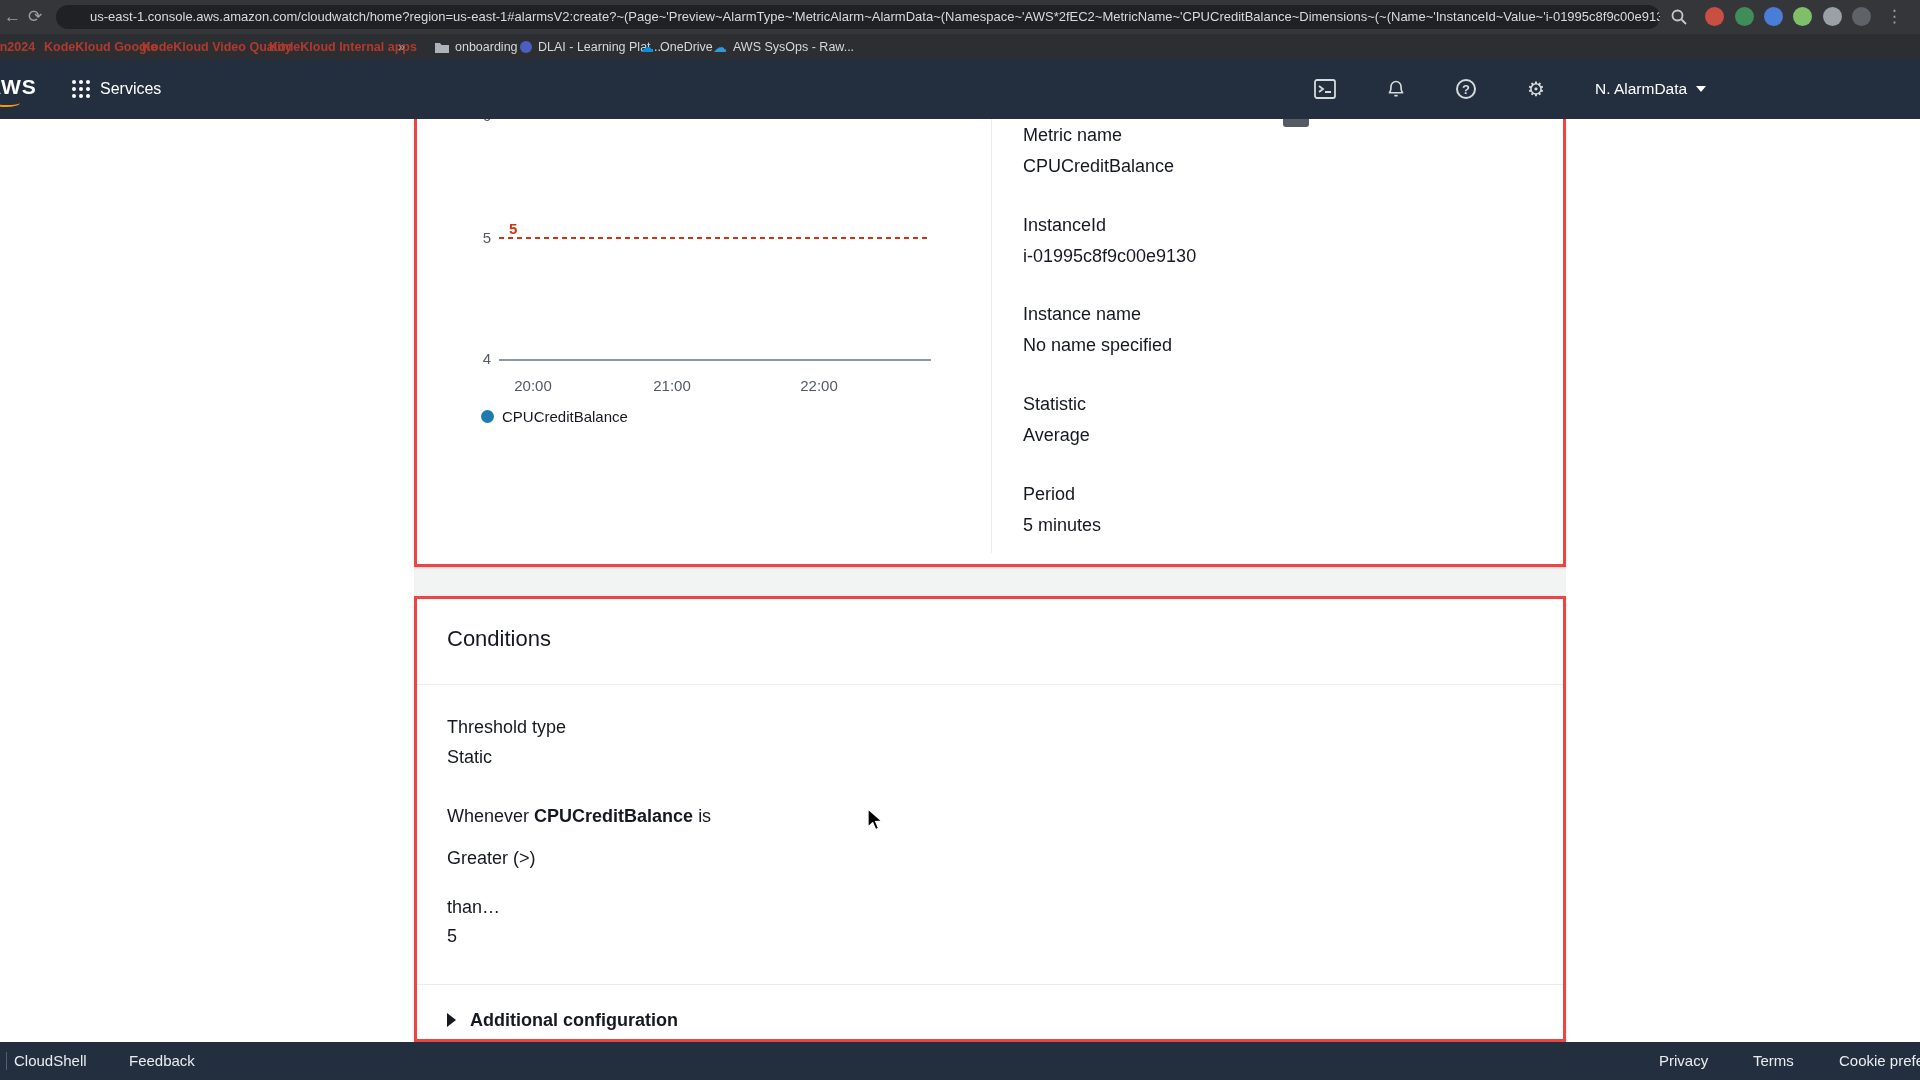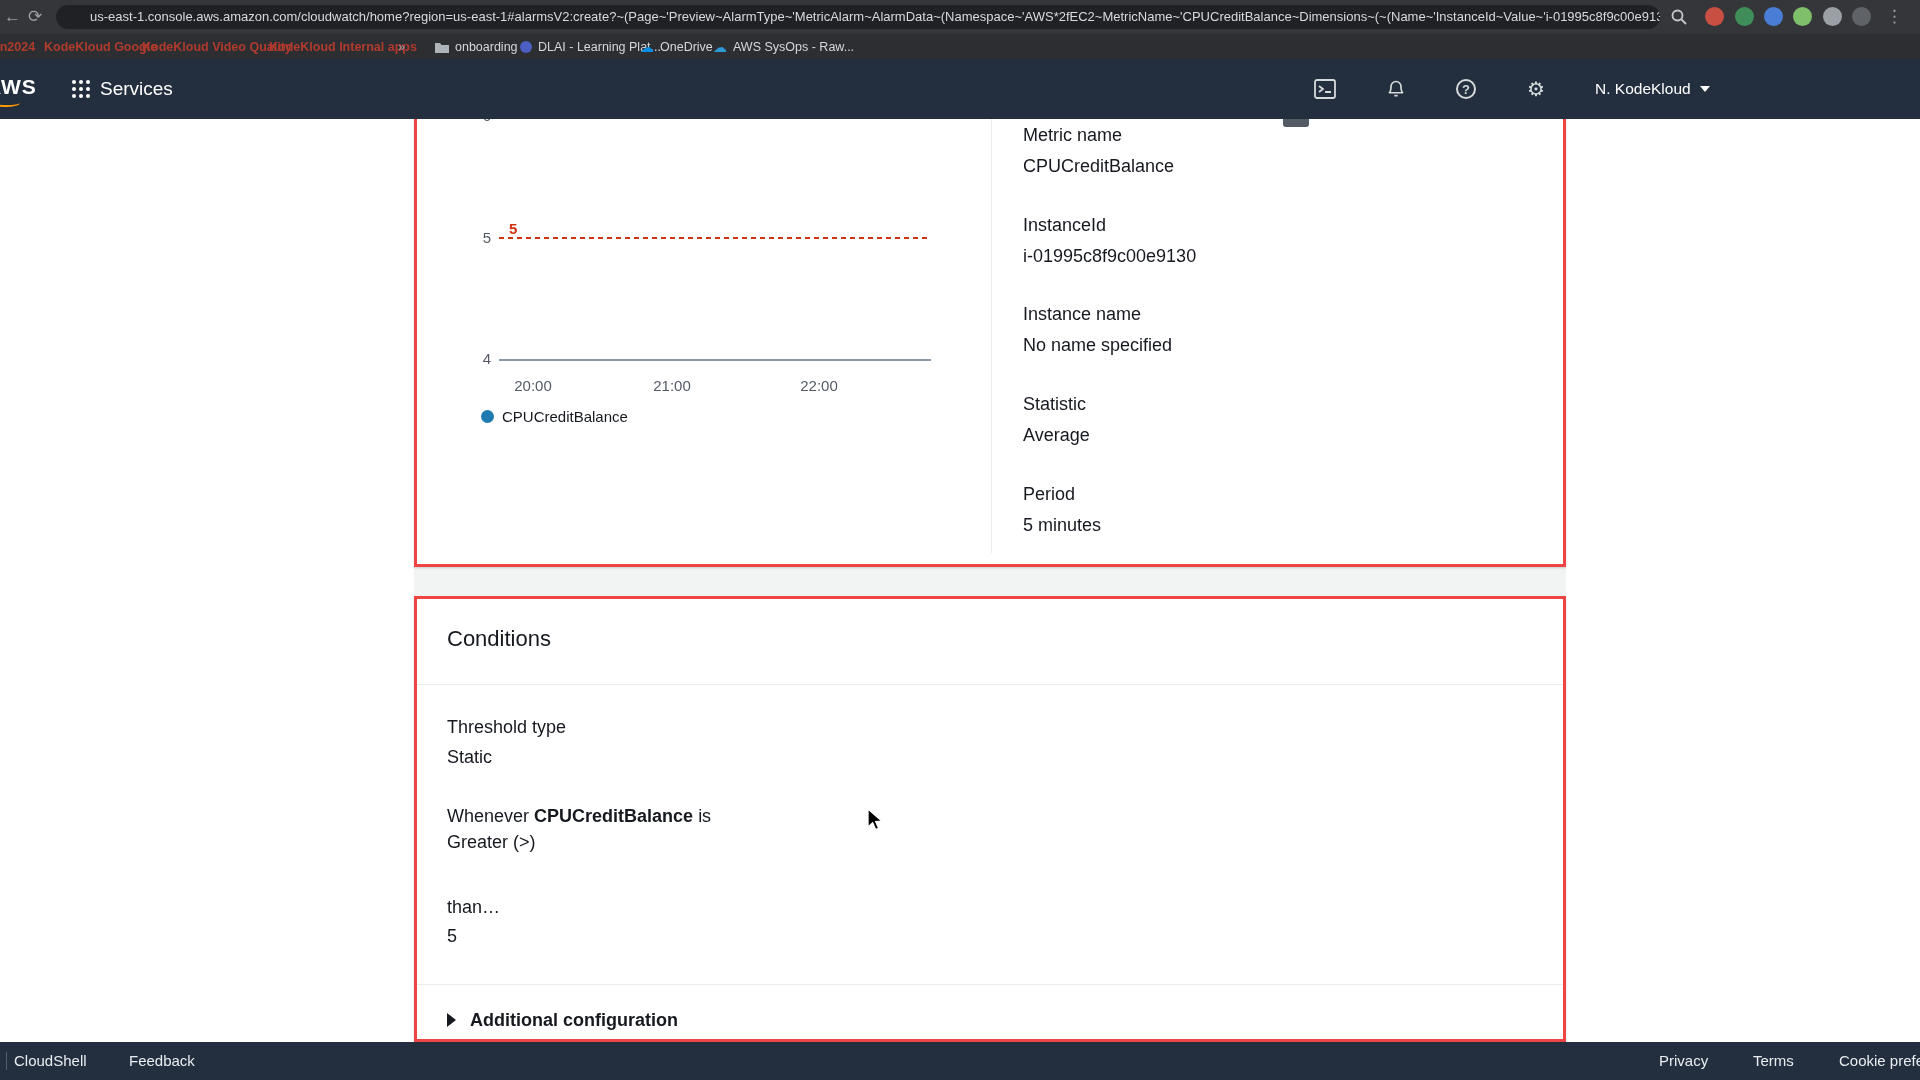--- a/index.html
+++ b/index.html
@@ -19,21 +19,21 @@
   #bookmarks{position:absolute;top:34px;left:0;width:1920px;height:25px;background:#2d2e31;z-index:40}
   .bm{position:absolute;top:0;height:25px;display:flex;align-items:center;gap:6px;font-size:12.5px;color:#d5d7da;white-space:nowrap}
   .bm.red{color:#b03a2e;font-weight:bold}
   .bm .dot{width:12px;height:12px;border-radius:50%;display:inline-block}
   .bm .cloud{font-size:14px;line-height:12px}
 
   
   #awshdr{position:absolute;top:59px;left:0;width:1920px;height:60px;background:var(--header-bg,#232f3e);z-index:30;color:#fff}
   #aws-logo{position:absolute;left:-14px;top:16px;font-size:21px;font-weight:bold;letter-spacing:1px;color:#fff}
   #aws-swoosh{position:absolute;left:-8px;top:40px;width:28px;height:8px;border-bottom:2px solid #ff9900;border-radius:50%}
-  #services-btn{position:absolute;left:72px;top:0;height:60px;display:flex;align-items:center;gap:10px;font-size:19px;color:#fff;cursor:pointer}
+  #services-btn{position:absolute;left:72px;top:0;height:60px;display:flex;align-items:center;gap:10px;font-size:16px;color:#fff;cursor:pointer}
   .grid-icon{width:18px;height:18px;display:grid;grid-template-columns:repeat(3,1fr);gap:3px}
   .grid-icon i{width:4px;height:4px;background:#fff;border-radius:50%}
   #aws-search{position:absolute;left:192px;top:12px;width:758px;height:38px;border:1px solid #6b7684;border-radius:6px;
               display:flex;align-items:center;gap:10px;padding:0 14px;background:rgba(255,255,255,0.04)}
   #aws-search input{flex:1;background:transparent;border:none;outline:none;color:#fff;font-size:16px;font-family:"Liberation Sans",sans-serif}
   #aws-search input::placeholder{color:#95a5b8}
   .shortcut{color:#95a5b8;font-size:15px}
   .hdr-icon{position:absolute;top:18px;width:24px;height:24px;display:flex;align-items:center;justify-content:center;cursor:pointer}
   .q-circle{width:20px;height:20px;border:2px solid #d5dbdb;border-radius:50%;color:#d5dbdb;font-size:13px;font-weight:bold;
             display:flex;align-items:center;justify-content:center}
@@ -175,21 +175,21 @@
         <path d="M10 20h4"></path>
       </svg>
   </div>
   <div class="hdr-icon" style="left:1454px">
     <span class="q-circle">?</span>
   </div>
   <div class="hdr-icon" style="left:1524px">
     <span class="gear-glyph">⚙</span>
   </div>
   <div id="region-menu">
-    <span>N. KodeKloud</span>
+    <span>N. AlarmData</span>
     <span class="caret"></span>
   </div>
 </div>
 
 <div id="content">
   <div id="colbg"></div>
 
   <div id="metric-card" class="card">
     <span class="ytick" style="top:-11px">6</span>
     <span class="ytick" style="top:111px">5</span>
@@ -238,21 +238,21 @@
     <div class="hdivider" style="top:85px"></div>
 
     <div class="clabel" style="top:117px">Threshold type</div>
     <div class="cvalue" style="top:147px">Static</div>
 
     <div class="clabel" style="top:206px">
       <span>Whenever</span>
       <b>CPUCreditBalance</b>
       <span>is</span>
     </div>
-    <div class="cvalue" style="top:232px">Greater (&gt;)</div>
+    <div class="cvalue" style="top:248px">Greater (&gt;)</div>
 
     <div class="clabel" style="top:297px">than…</div>
     <div class="cvalue" style="top:326px">5</div>
 
     <div class="hdivider" style="top:385px"></div>
 
     <div id="additional-config">
       <span class="tri"></span>
       <span class="exp-label">Additional configuration</span>
     </div>

